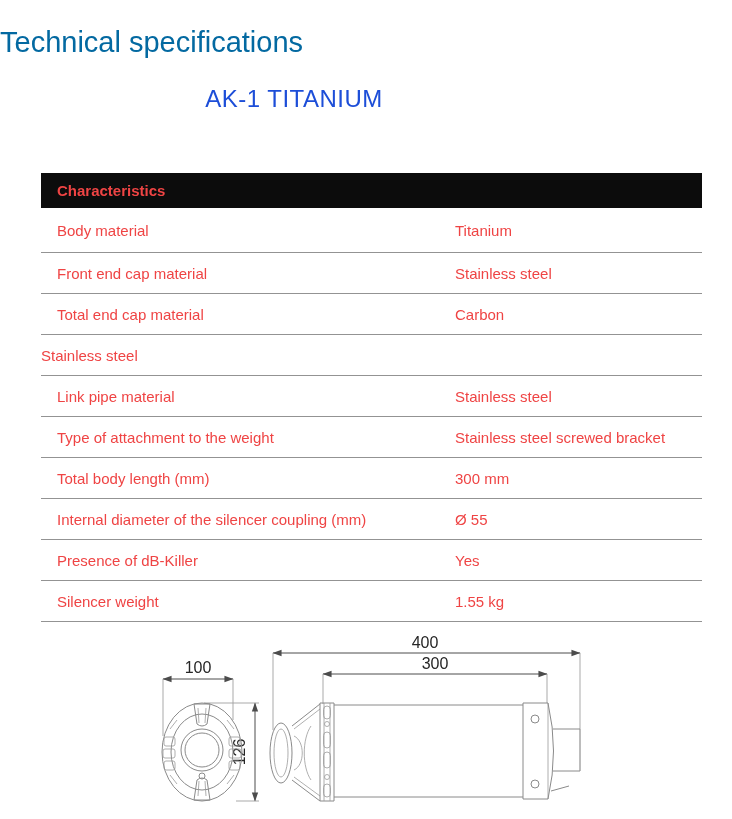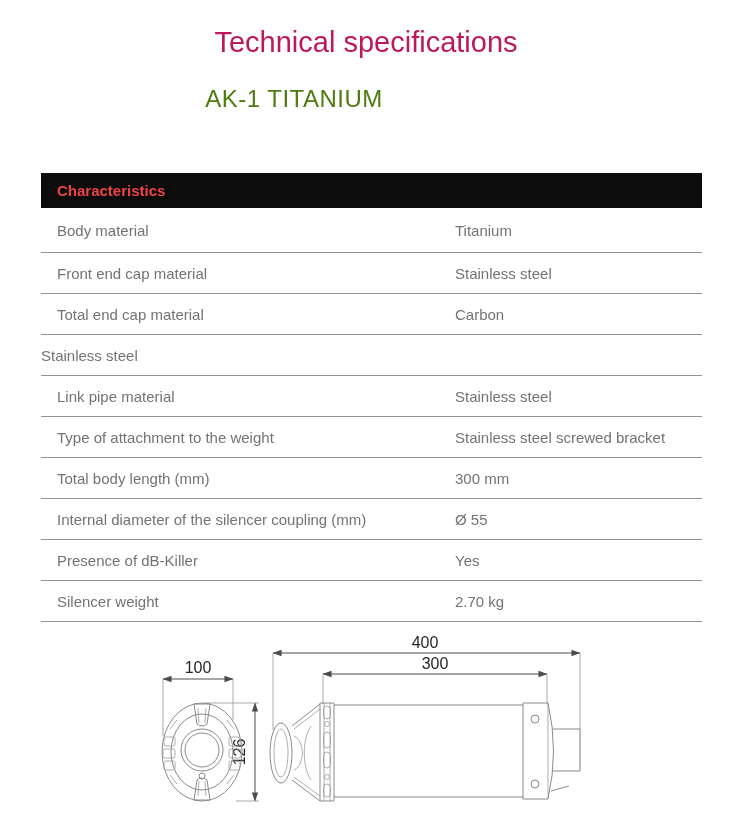--- a/index.html
+++ b/index.html
@@ -2,35 +2,35 @@
 <html><head>
 <meta charset="utf-8">
 <style>
   html,body { margin:0; padding:0; background:#ffffff; }
   .page {
     position:relative; width:732px; height:819px; background:#ffffff;
     font-family:"Liberation Sans", sans-serif; overflow:hidden;
   }
   .page-title {
     position:absolute; top:26px; left:0; width:732px; margin:0;
-    text-align:center; font-size:29px; font-weight:400; color:#be185d;
+    text-align:left; font-size:29px; font-weight:400; color:#0369a1;
   }
   .product-name {
     position:absolute; top:85px; left:0; width:588px; margin:0;
-    text-align:center; font-size:24px; font-weight:400; color:#4d7c0f;
+    text-align:center; font-size:24px; font-weight:400; color:#1d4ed8;
     letter-spacing:0.5px;
   }
   .spec-table { position:absolute; left:41px; top:173px; width:661px; }
   .spec-table .thead {
     height:35px; line-height:35px; background:#0c0c0c; color:#ef4444;
     font-size:15px; font-weight:bold; padding-left:16px; box-sizing:border-box;
   }
   .spec-table .row {
     display:flex; align-items:center; height:40px;
-    border-bottom:1px solid #939393; font-size:15px; color:#737373;
+    border-bottom:1px solid #939393; font-size:15px; color:#ef4444;
   }
   .spec-table .row:first-child { height:44px; }
   .spec-table .cell.label { width:398px; padding-left:16px; box-sizing:content-box; }
   .spec-table .cell.value { flex:1; }
   .drawing { position:absolute; left:0; top:620px; width:732px; height:199px; }
   .drawing .geo { stroke:#8a8a8a; stroke-width:1; fill:none; }
   .drawing .geo-thin { stroke:#9a9a9a; stroke-width:0.8; fill:none; }
   .drawing .dim { stroke:#4c4c4c; stroke-width:1; fill:none; }
   .drawing .ext { stroke:#9f9f9f; stroke-width:0.9; fill:none; }
   .drawing text { fill:#262626; font-size:16px; font-family:"Liberation Sans", sans-serif; }
@@ -85,21 +85,21 @@
       <div class="cell value">Ø 55</div>
     </div>
 
     <div class="row">
       <div class="cell label">Presence of dB-Killer</div>
       <div class="cell value">Yes</div>
     </div>
 
     <div class="row">
       <div class="cell label">Silencer weight</div>
-      <div class="cell value">2.70 kg</div>
+      <div class="cell value">1.55 kg</div>
     </div>
   </div>
   </div>
 
   <svg class="drawing" viewBox="0 0 732 199" xmlns="http://www.w3.org/2000/svg">
     <defs>
       <marker id="arrow" viewBox="0 0 10 10" refX="9.5" refY="5" markerWidth="11" markerHeight="9" orient="auto-start-reverse" markerUnits="userSpaceOnUse">
         <path d="M0,1.5 L10,5 L0,8.5 z" fill="#4c4c4c"></path>
       </marker>
     </defs>

